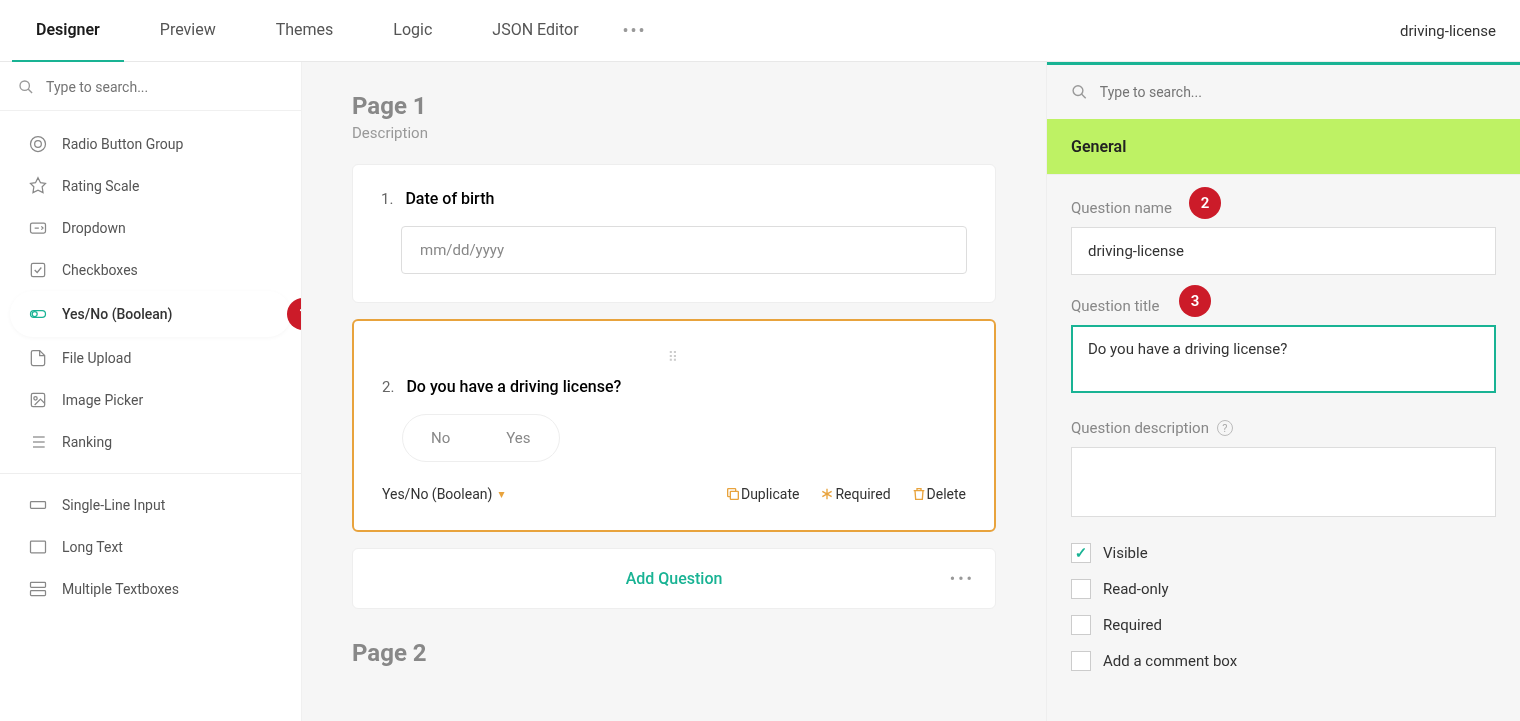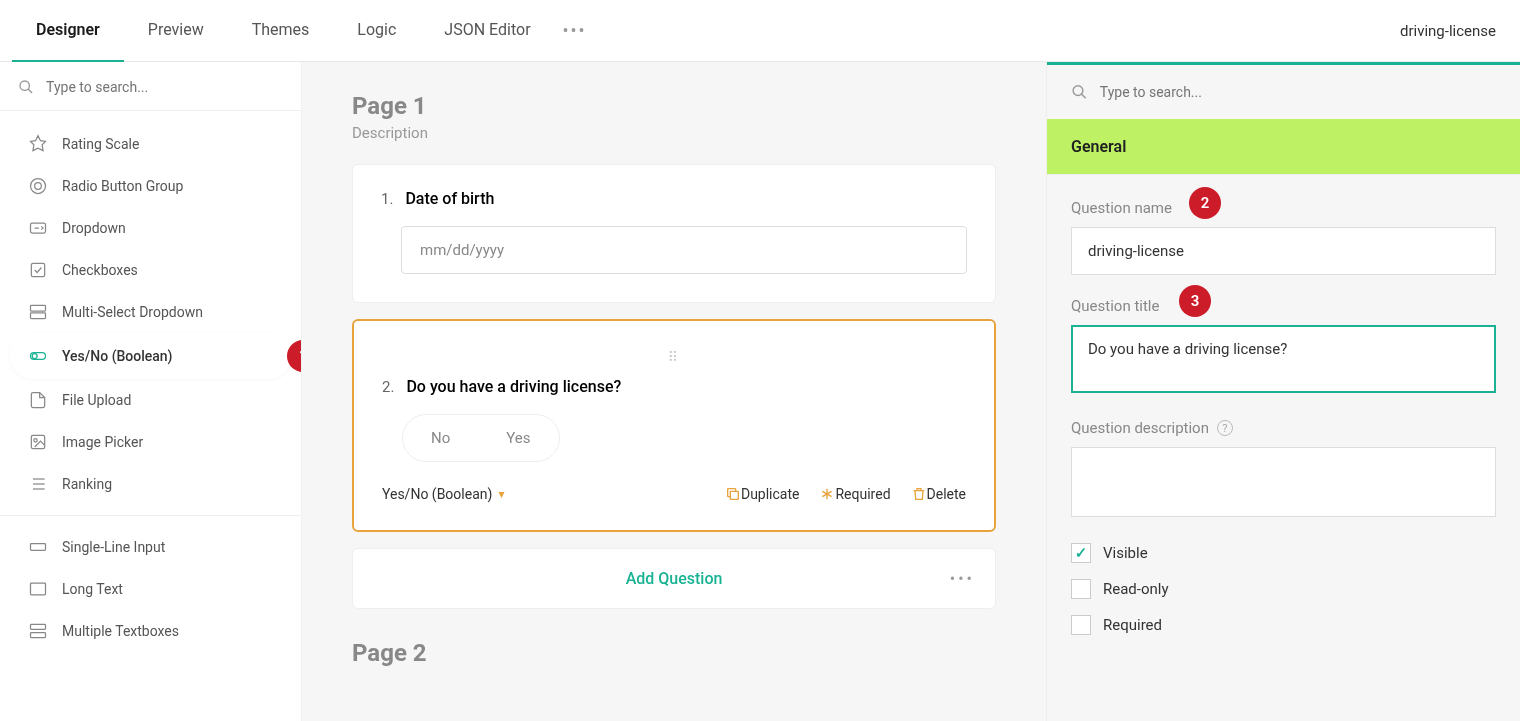--- a/index.html
+++ b/index.html
@@ -1,19 +1,19 @@
 <!DOCTYPE html>
 <html><head>
 <meta charset="utf-8">
 <style>
 * { margin: 0; padding: 0; box-sizing: border-box; font-family: -apple-system, BlinkMacSystemFont, "Segoe UI", Roboto, Arial, sans-serif; }
 body { width: 1520px; height: 721px; background: #fff; overflow: hidden; position: relative; }
 
 .topbar { display: flex; align-items: center; height: 62px; border-bottom: 1px solid #e8e8e8; padding: 0 12px; }
-.tabs { display: flex; gap: 0; text-align: center; }
+.tabs { display: flex; gap: 12px; text-align: center; }
 .tab { padding: 0 24px; height: 62px; display: flex; align-items: center; color: #555; font-size: 16px; cursor: pointer; border-bottom: 2px solid transparent; }
 .tab.active { color: #1a1a1a; font-weight: 600; border-bottom: 2px solid #19b394; }
 .tab-more { width: 40px; display:flex; align-items:center; justify-content:center; color:#999; font-size:18px; letter-spacing:2px; }
 .top-icons { margin-left: auto; display: flex; align-items: center; gap: 4px; }
 .icon-btn { width: 48px; height: 48px; display: flex; align-items: center; justify-content: center; color: #8a8a8a; cursor: pointer; border-radius: 4px; }
 .icon-btn svg { width: 22px; height: 22px; stroke: currentColor; fill: none; stroke-width: 1.5; }
 .vline { width: 1px; height: 28px; background: #ddd; margin: 0 10px; }
 
 .layout { display: flex; height: calc(721px - 62px); }
 .sidebar-left { width: 302px; background: #fff; border-right: 1px solid #f0f0f0; display: flex; flex-direction: column; }
@@ -126,51 +126,44 @@
     <div class="sl-search">
       <svg viewBox="0 0 24 24">
           <circle cx="10" cy="10" r="7"></circle>
           <line x1="21" y1="21" x2="15" y2="15"></line>
         </svg>
       <input placeholder="Type to search..." style="">
     </div>
     <div class="sl-list">
       <div class="sl-item">
           <svg viewBox="0 0 24 24">
-            <path d="M12 2l3 6 6 1-4 4 1 7-6-3-6 3 1-7-4-4 6-1z"></path>
-          </svg>
-          <span>Rating Scale</span>
-        </div>
-      <div class="sl-item">
-          <svg viewBox="0 0 24 24">
             <circle cx="12" cy="12" r="9"></circle>
             <circle cx="12" cy="12" r="4"></circle>
           </svg>
           <span>Radio Button Group</span>
         </div>
       <div class="sl-item">
           <svg viewBox="0 0 24 24">
+            <path d="M12 2l3 6 6 1-4 4 1 7-6-3-6 3 1-7-4-4 6-1z"></path>
+          </svg>
+          <span>Rating Scale</span>
+        </div>
+      <div class="sl-item">
+          <svg viewBox="0 0 24 24">
             <rect x="3" y="6" width="18" height="12" rx="2"></rect>
             <path d="M8 12h5M16 10l2 2-2 2"></path>
           </svg>
           <span>Dropdown</span>
         </div>
       <div class="sl-item">
           <svg viewBox="0 0 24 24">
             <rect x="4" y="4" width="16" height="16" rx="2"></rect>
             <path d="M8 12l3 3 5-6"></path>
           </svg>
           <span>Checkboxes</span>
-        </div>
-      <div class="sl-item">
-          <svg viewBox="0 0 24 24">
-            <rect x="3" y="4" width="18" height="7" rx="1"></rect>
-            <rect x="3" y="13" width="18" height="7" rx="1"></rect>
-          </svg>
-          <span>Multi-Select Dropdown</span>
         </div>
       <div style="position:relative;">
         <div class="sl-item active">
             <svg viewBox="0 0 24 24">
               <rect x="3" y="8" width="18" height="8" rx="4"></rect>
               <circle cx="8" cy="12" r="3"></circle>
             </svg>
             <span>Yes/No (Boolean)</span>
           </div>
         <div class="badge-red" style="right:-18px; top:50%; transform:translateY(-50%);">1</div>
@@ -321,15 +314,19 @@
           <div class="check-label">Visible</div>
         </div>
       <div class="check-row">
           <div class="checkbox"></div>
           <div class="check-label">Read-only</div>
         </div>
       <div class="check-row">
           <div class="checkbox"></div>
           <div class="check-label">Required</div>
         </div>
+      <div class="check-row">
+          <div class="checkbox"></div>
+          <div class="check-label">Add a comment box</div>
+        </div>
     </div>
   </div>
 </div>
 
 </body></html>

